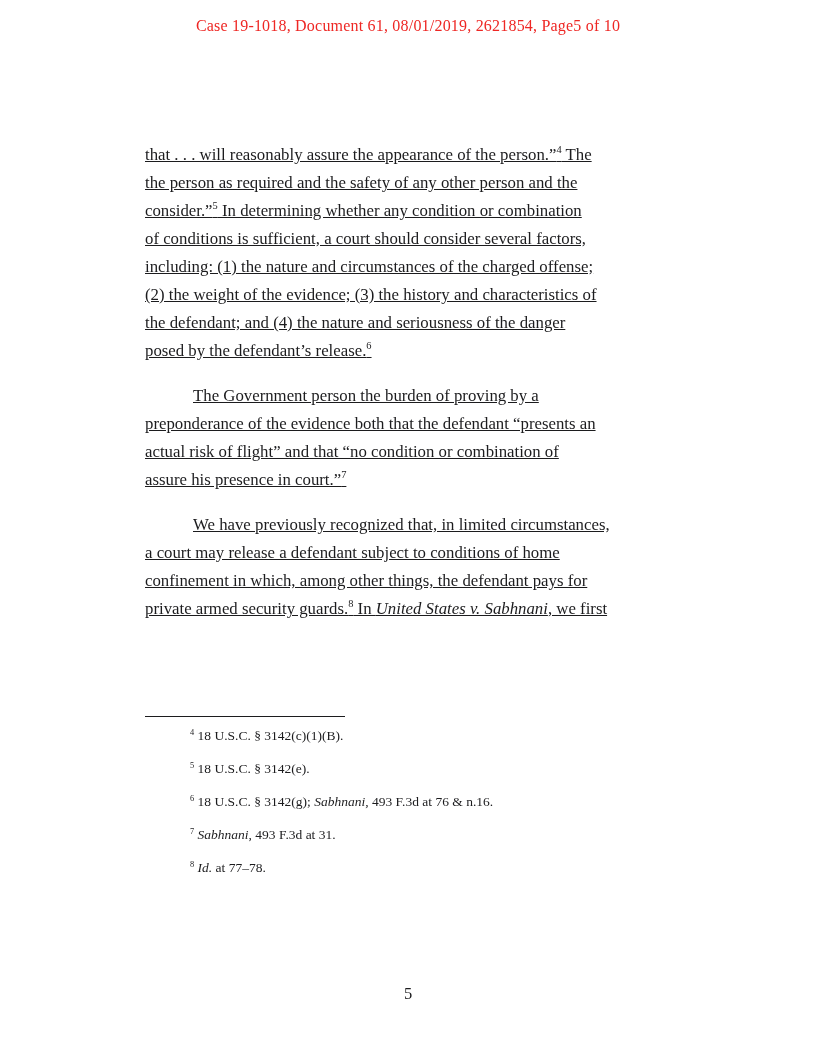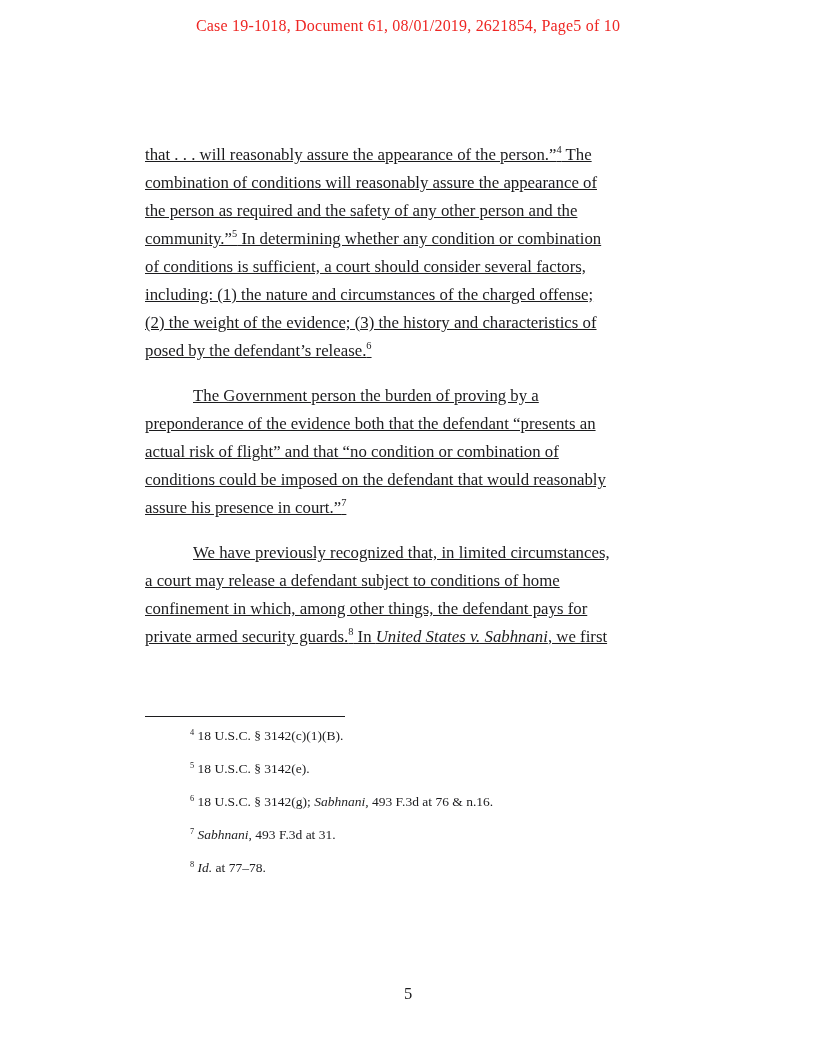--- a/index.html
+++ b/index.html
@@ -77,33 +77,32 @@
 </head>
 <body>
 
 <div class="page" style="color: rgb(28, 28, 30);">
 
   <div class="stamp" style="color: rgb(238, 39, 36);">Case 19-1018, Document 61, 08/01/2019, 2621854, Page5 of 10</div>
 
   <div class="doc-body">
       <div class="para">
         <div class="line"><span>that . . . will reasonably assure the appearance of the person.”</span><sup class="sup">4</sup><span> The</span></div>
-        <div class="line"><span>combination of conditions will reasonably assure the appearance of</span></div>
         <div class="line"><span>the person as required and the safety of any other person and the</span></div>
-        <div class="line"><span>community.”</span><sup class="sup">5</sup><span> In determining whether any condition or combination</span></div>
+        <div class="line"><span>consider.”</span><sup class="sup">5</sup><span> In determining whether any condition or combination</span></div>
         <div class="line"><span>of conditions is sufficient, a court should consider several factors,</span></div>
         <div class="line"><span>including: (1) the nature and circumstances of the charged offense;</span></div>
         <div class="line"><span>(2) the weight of the evidence; (3) the history and characteristics of</span></div>
+        <div class="line"><span>the defendant; and (4) the nature and seriousness of the danger</span></div>
         <div class="line"><span>posed by the defendant’s release.</span><sup class="sup">6</sup></div>
       </div>
       <div class="para indent">
         <div class="line"><span>The Government person the burden of proving by a</span></div>
         <div class="line"><span>preponderance of the evidence both that the defendant “presents an</span></div>
         <div class="line"><span>actual risk of flight” and that “no condition or combination of</span></div>
-        <div class="line"><span>conditions could be imposed on the defendant that would reasonably</span></div>
         <div class="line"><span>assure his presence in court.”</span><sup class="sup">7</sup></div>
       </div>
       <div class="para indent">
         <div class="line"><span>We have previously recognized that, in limited circumstances,</span></div>
         <div class="line"><span>a court may release a defendant subject to conditions of home</span></div>
         <div class="line"><span>confinement in which, among other things, the defendant pays for</span></div>
         <div class="line"><span>private armed security guards.</span><sup class="sup">8</sup><span> In </span><em>United States v. Sabhnani</em><span>, we first</span></div>
       </div>
     </div>
 

